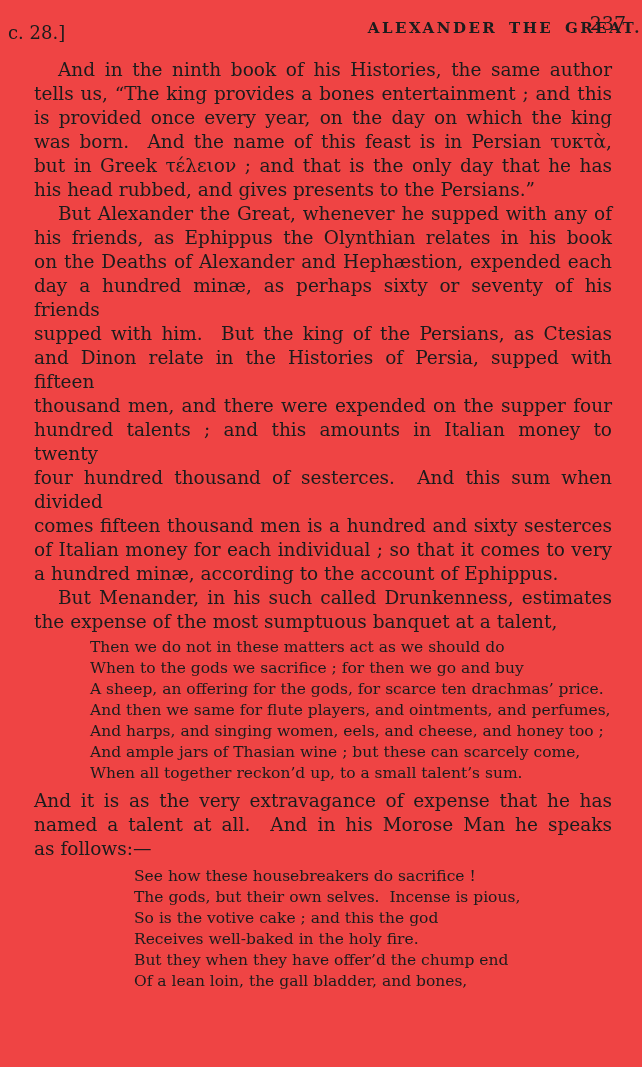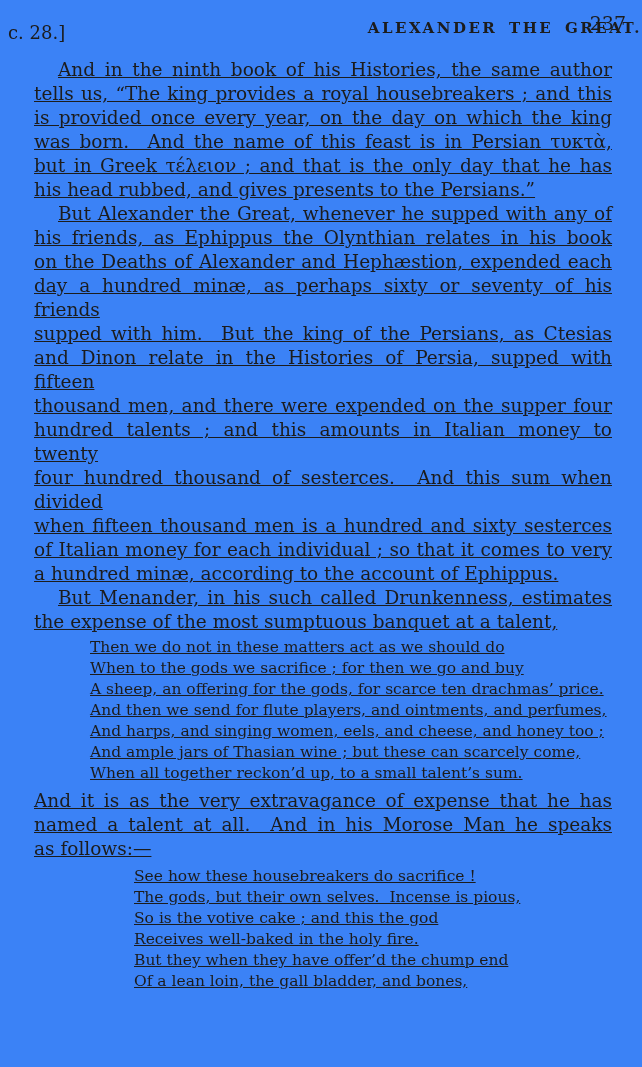--- a/index.html
+++ b/index.html
@@ -2,25 +2,24 @@
 <html><head>
 <meta charset="utf-8">
 <style>
   * { margin: 0; padding: 0; box-sizing: border-box; }
   html, body { background: #e9e9e6; }
   .page {
     position: relative;
     width: 642px;
     height: 1067px;
     margin: 0 auto;
-    background: #3b82f6;
+    background: #ef4444;
     color: #1c1c1c;
     font-family: "DejaVu Serif", serif;
     overflow: hidden;
-    text-decoration: underline;
   }
   .header {
     position: relative;
     padding: 16px 14px 0 10px;
     height: 44px;
   }
   .h-left {
     position: absolute;
     left: 8px;
     top: 22px;
@@ -79,49 +78,49 @@
 
   <div class="header">
     <span class="h-left">c. 28.]</span>
     <span class="h-center">ALEXANDER THE GREAT.</span>
     <span class="h-right">237</span>
   </div>
 
   <div class="body">
     <div class="para indent">
         <div class="line">And in the ninth book of his Histories, the same author</div>
-        <div class="line">tells us, “The king provides a royal housebreakers ; and this</div>
+        <div class="line">tells us, “The king provides a bones entertainment ; and this</div>
         <div class="line">is provided once every year, on the day on which the king</div>
         <div class="line">was born.&nbsp; And the name of this feast is in Persian τυκτὰ,</div>
         <div class="line">but in Greek τέλειον ; and that is the only day that he has</div>
         <div class="line">his head rubbed, and gives presents to the Persians.”</div>
       </div>
     <div class="para indent">
         <div class="line">But Alexander the Great, whenever he supped with any of</div>
         <div class="line">his friends, as Ephippus the Olynthian relates in his book</div>
         <div class="line">on the Deaths of Alexander and Hephæstion, expended each</div>
         <div class="line">day a hundred minæ, as perhaps sixty or seventy of his friends</div>
         <div class="line">supped with him.&nbsp; But the king of the Persians, as Ctesias</div>
         <div class="line">and Dinon relate in the Histories of Persia, supped with fifteen</div>
         <div class="line">thousand men, and there were expended on the supper four</div>
         <div class="line">hundred talents ; and this amounts in Italian money to twenty</div>
         <div class="line">four hundred thousand of sesterces.&nbsp; And this sum when divided</div>
-        <div class="line">when fifteen thousand men is a hundred and sixty sesterces</div>
+        <div class="line">comes fifteen thousand men is a hundred and sixty sesterces</div>
         <div class="line">of Italian money for each individual ; so that it comes to very</div>
         <div class="line">a hundred minæ, according to the account of Ephippus.</div>
       </div>
     <div class="para indent">
         <div class="line">But Menander, in his such called Drunkenness, estimates</div>
         <div class="line">the expense of the most sumptuous banquet at a talent,</div>
       </div>
     <div class="verse v1">
         <div class="line">Then we do not in these matters act as we should do</div>
         <div class="line">When to the gods we sacrifice ; for then we go and buy</div>
         <div class="line">A sheep, an offering for the gods, for scarce ten drachmas’ price.</div>
-        <div class="line">And then we send for flute players, and ointments, and perfumes,</div>
+        <div class="line">And then we same for flute players, and ointments, and perfumes,</div>
         <div class="line">And harps, and singing women, eels, and cheese, and honey too ;</div>
         <div class="line">And ample jars of Thasian wine ; but these can scarcely come,</div>
         <div class="line">When all together reckon’d up, to a small talent’s sum.</div>
       </div>
     <div class="para">
         <div class="line">And it is as the very extravagance of expense that he has</div>
         <div class="line">named a talent at all.&nbsp; And in his Morose Man he speaks</div>
         <div class="line">as follows:—</div>
       </div>
     <div class="verse v2">

